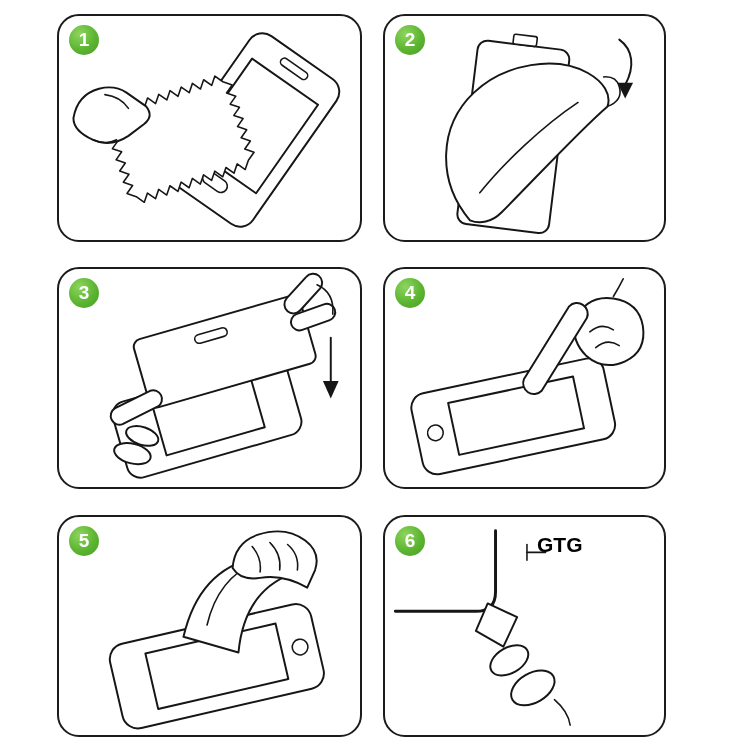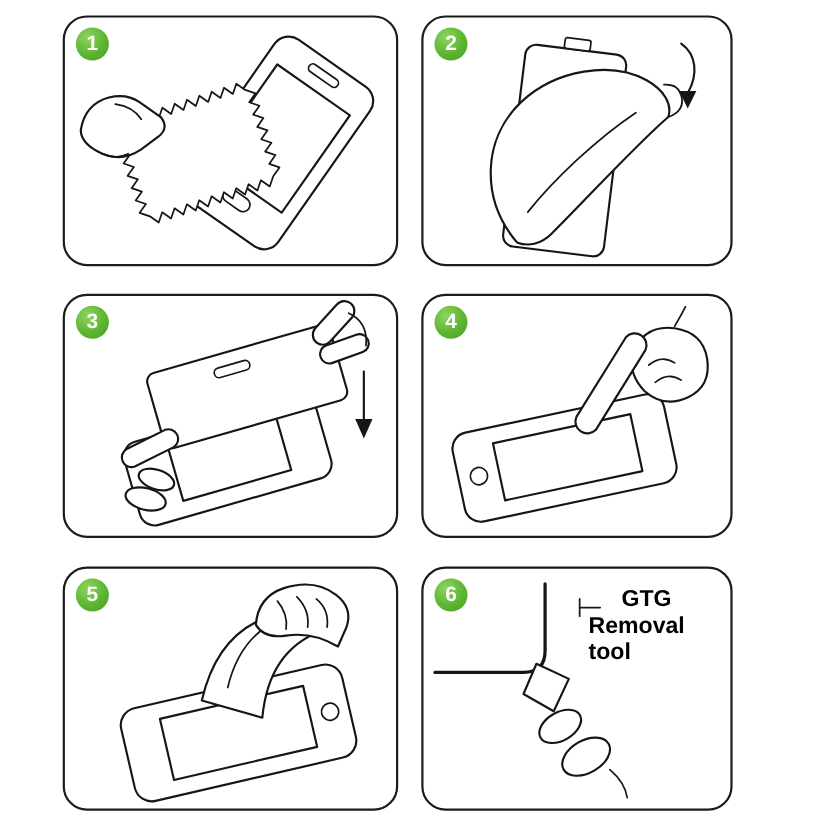--- a/index.html
+++ b/index.html
@@ -20,21 +20,21 @@
     color:#fff; font-weight:bold; font-size:19px;
     display:flex; align-items:center; justify-content:center; z-index:2;
   }
   .illus { position:absolute; left:0; top:0; width:100%; height:100%; }
   .illus * { stroke:var(--line); stroke-width:2; fill:none; stroke-linecap:round; stroke-linejoin:round; }
   .illus .fw { fill:#fff; }
   .illus .fd { fill:var(--line); stroke:none; }
   .illus .thin { stroke-width:1.6; }
   .illus .thick { stroke-width:3; }
   .gtg-label { position:absolute; left:150px; top:16px; color:var(--text); font-weight:bold; font-size:21px; line-height:1.15; z-index:2; }
-  .gtg-l1 { margin-left:30px; }
+  .gtg-l1 { margin-left:2px; }
 </style>
 </head>
 <body>
 
 <div class="sheet">
 
   <section class="panel p1">
     <div class="badge">1</div>
     <svg class="illus" viewBox="0 0 305 228">
       <g transform="translate(195,116) rotate(35)">
@@ -153,17 +153,16 @@
         <ellipse class="fw" cx="150" cy="174" rx="24" ry="15" transform="rotate(-30 150 174)"></ellipse>
         <path class="thin" d="M172,186 q14,12 16,26"></path>
       </g>
       <g>
         <path class="thin" d="M144,36 L163,36"></path>
         <path class="thin" d="M144,28 L144,44"></path>
       </g>
     </svg>
     <div class="gtg-label">
       <div class="gtg-l1">GTG</div>
-      <div>Removal tool</div>
     </div>
   </section>
 
 </div>
 
 </body></html>

